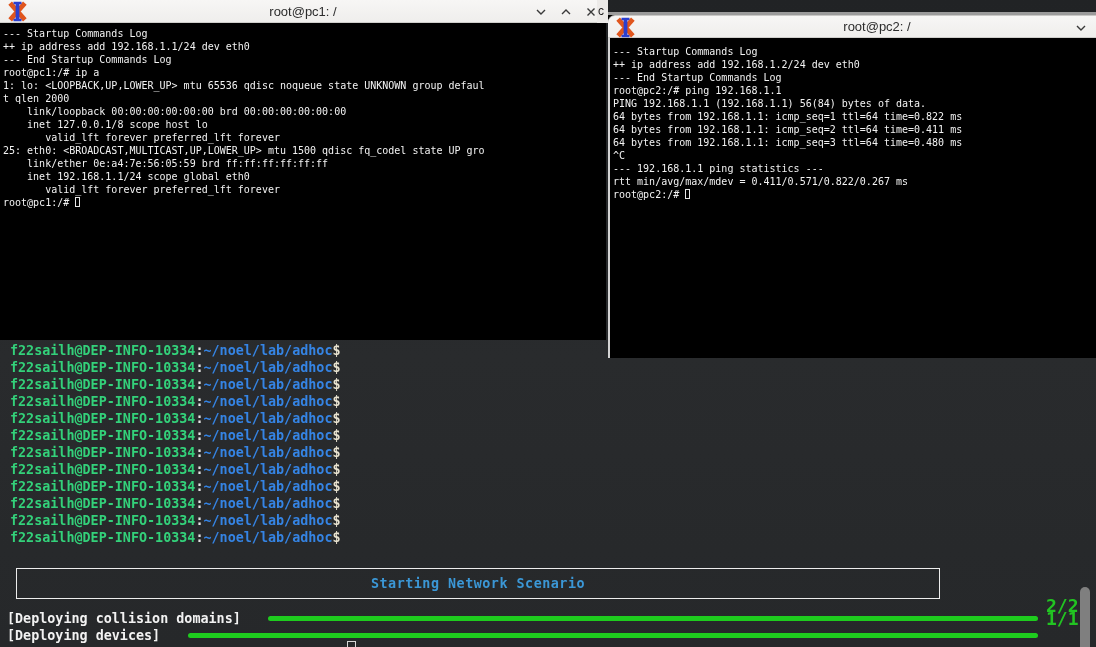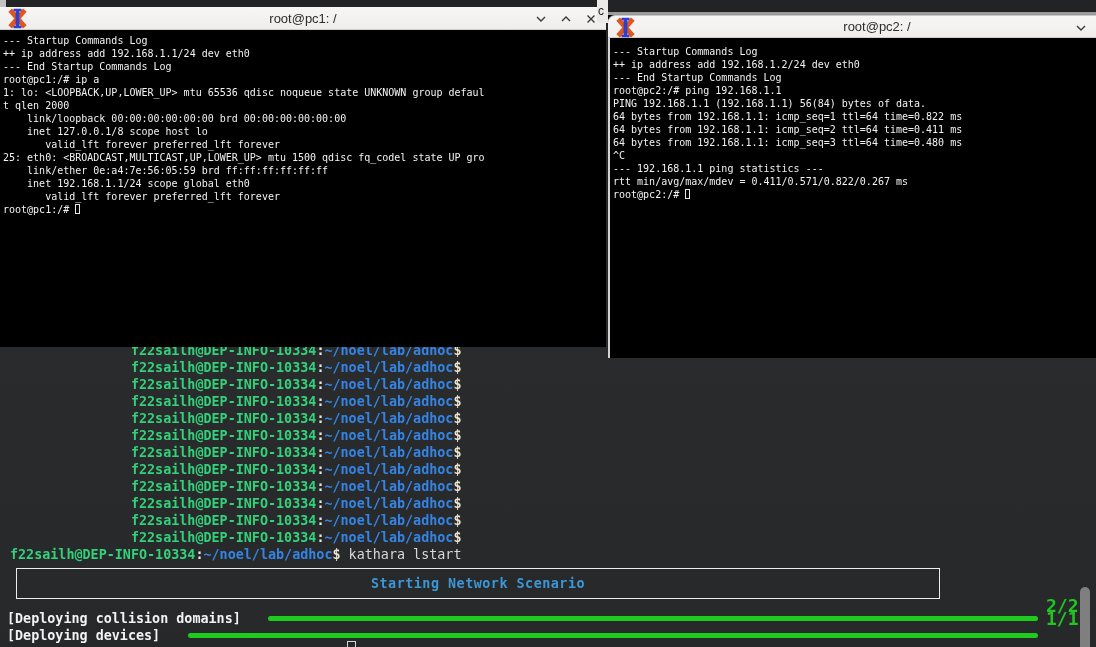--- a/index.html
+++ b/index.html
@@ -43,21 +43,21 @@
   .prog-count { position:absolute; left:1046px; color:#22c422; font-weight:700; font-size:18px; height:17px; line-height:17px; }
   .prog-count.c1 { top:610px; }
   .prog-count.c2 { top:597px; }
 
   .host-cursor { position:absolute; left:347px; top:641px; width:9px; height:10px; border:1.5px solid #d6d6d6; background:transparent; }
 
   .scrollbar-thumb { position:absolute; left:1080px; top:587px; width:10px; height:75px; border-radius:5px; background:#7f7f7f; }
 
   
   .xterm-window { position:absolute; background:#000; }
-  .xterm-window.pc1 { left:0; top:0; width:606px; height:340px; z-index:10;margin-top:7px; }
+  .xterm-window.pc1 { left:0; top:0; width:606px; height:340px; z-index:10; }
   .xterm-window.pc2 { left:608px; top:12px; width:538px; height:346px; z-index:12; }
 
   .titlebar {
     position:relative; height:23px;
     background:linear-gradient(180deg,#f7f6f5 0%,#efeeec 100%);
     border-bottom:1px solid #cfcecb;
     display:flex; align-items:center;
   }
   .pc2 .top-sliver { height:3px; background:#9b9b9b; }
   .pc2 .titlebar { border-radius:7px 7px 0 0; border-top:1px solid #c9c8c6; }
@@ -95,21 +95,20 @@
       <div class="pline"><span class="green">f22sailh@DEP-INFO-10334</span><span class="fg">:</span><span class="blue">~/noel/lab/adhoc</span><span class="cream">$</span></div>
       <div class="pline"><span class="green">f22sailh@DEP-INFO-10334</span><span class="fg">:</span><span class="blue">~/noel/lab/adhoc</span><span class="cream">$</span></div>
       <div class="pline"><span class="green">f22sailh@DEP-INFO-10334</span><span class="fg">:</span><span class="blue">~/noel/lab/adhoc</span><span class="cream">$</span></div>
       <div class="pline"><span class="green">f22sailh@DEP-INFO-10334</span><span class="fg">:</span><span class="blue">~/noel/lab/adhoc</span><span class="cream">$</span></div>
       <div class="pline"><span class="green">f22sailh@DEP-INFO-10334</span><span class="fg">:</span><span class="blue">~/noel/lab/adhoc</span><span class="cream">$</span></div>
       <div class="pline"><span class="green">f22sailh@DEP-INFO-10334</span><span class="fg">:</span><span class="blue">~/noel/lab/adhoc</span><span class="cream">$</span></div>
       <div class="pline"><span class="green">f22sailh@DEP-INFO-10334</span><span class="fg">:</span><span class="blue">~/noel/lab/adhoc</span><span class="cream">$</span></div>
       <div class="pline"><span class="green">f22sailh@DEP-INFO-10334</span><span class="fg">:</span><span class="blue">~/noel/lab/adhoc</span><span class="cream">$</span></div>
       <div class="pline"><span class="green">f22sailh@DEP-INFO-10334</span><span class="fg">:</span><span class="blue">~/noel/lab/adhoc</span><span class="cream">$</span></div>
       <div class="pline"><span class="green">f22sailh@DEP-INFO-10334</span><span class="fg">:</span><span class="blue">~/noel/lab/adhoc</span><span class="cream">$</span></div>
-      <div class="pline"><span class="green">f22sailh@DEP-INFO-10334</span><span class="fg">:</span><span class="blue">~/noel/lab/adhoc</span><span class="cream">$</span><span class="cmd"> kathara lstart</span></div>
     </div>
 
   <div class="banner">
     <span>Starting Network Scenario</span>
   </div>
 
   <div class="prog-label l1">[Deploying collision domains]</div>
   <div class="prog-track t1">
       <div class="prog-fill" style="width: 100%;"></div>
     </div>

